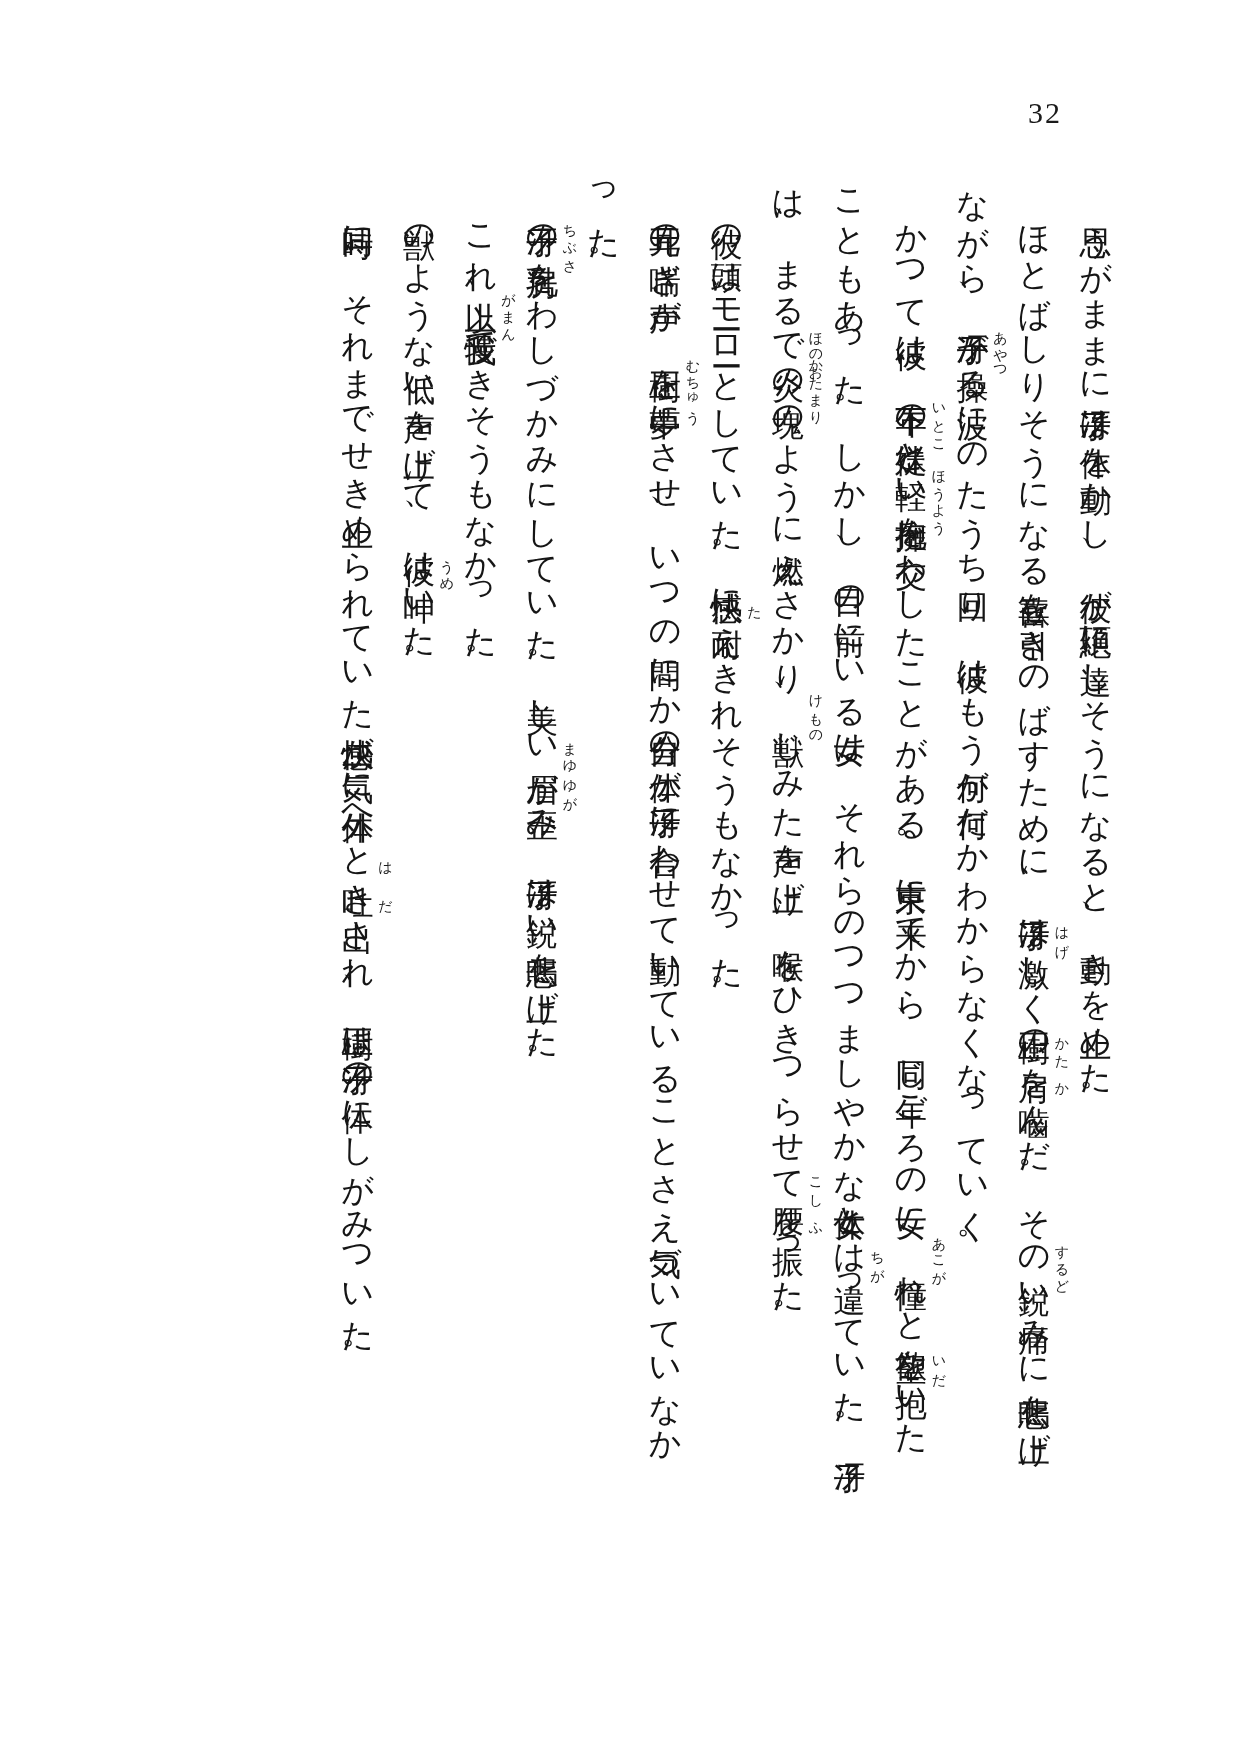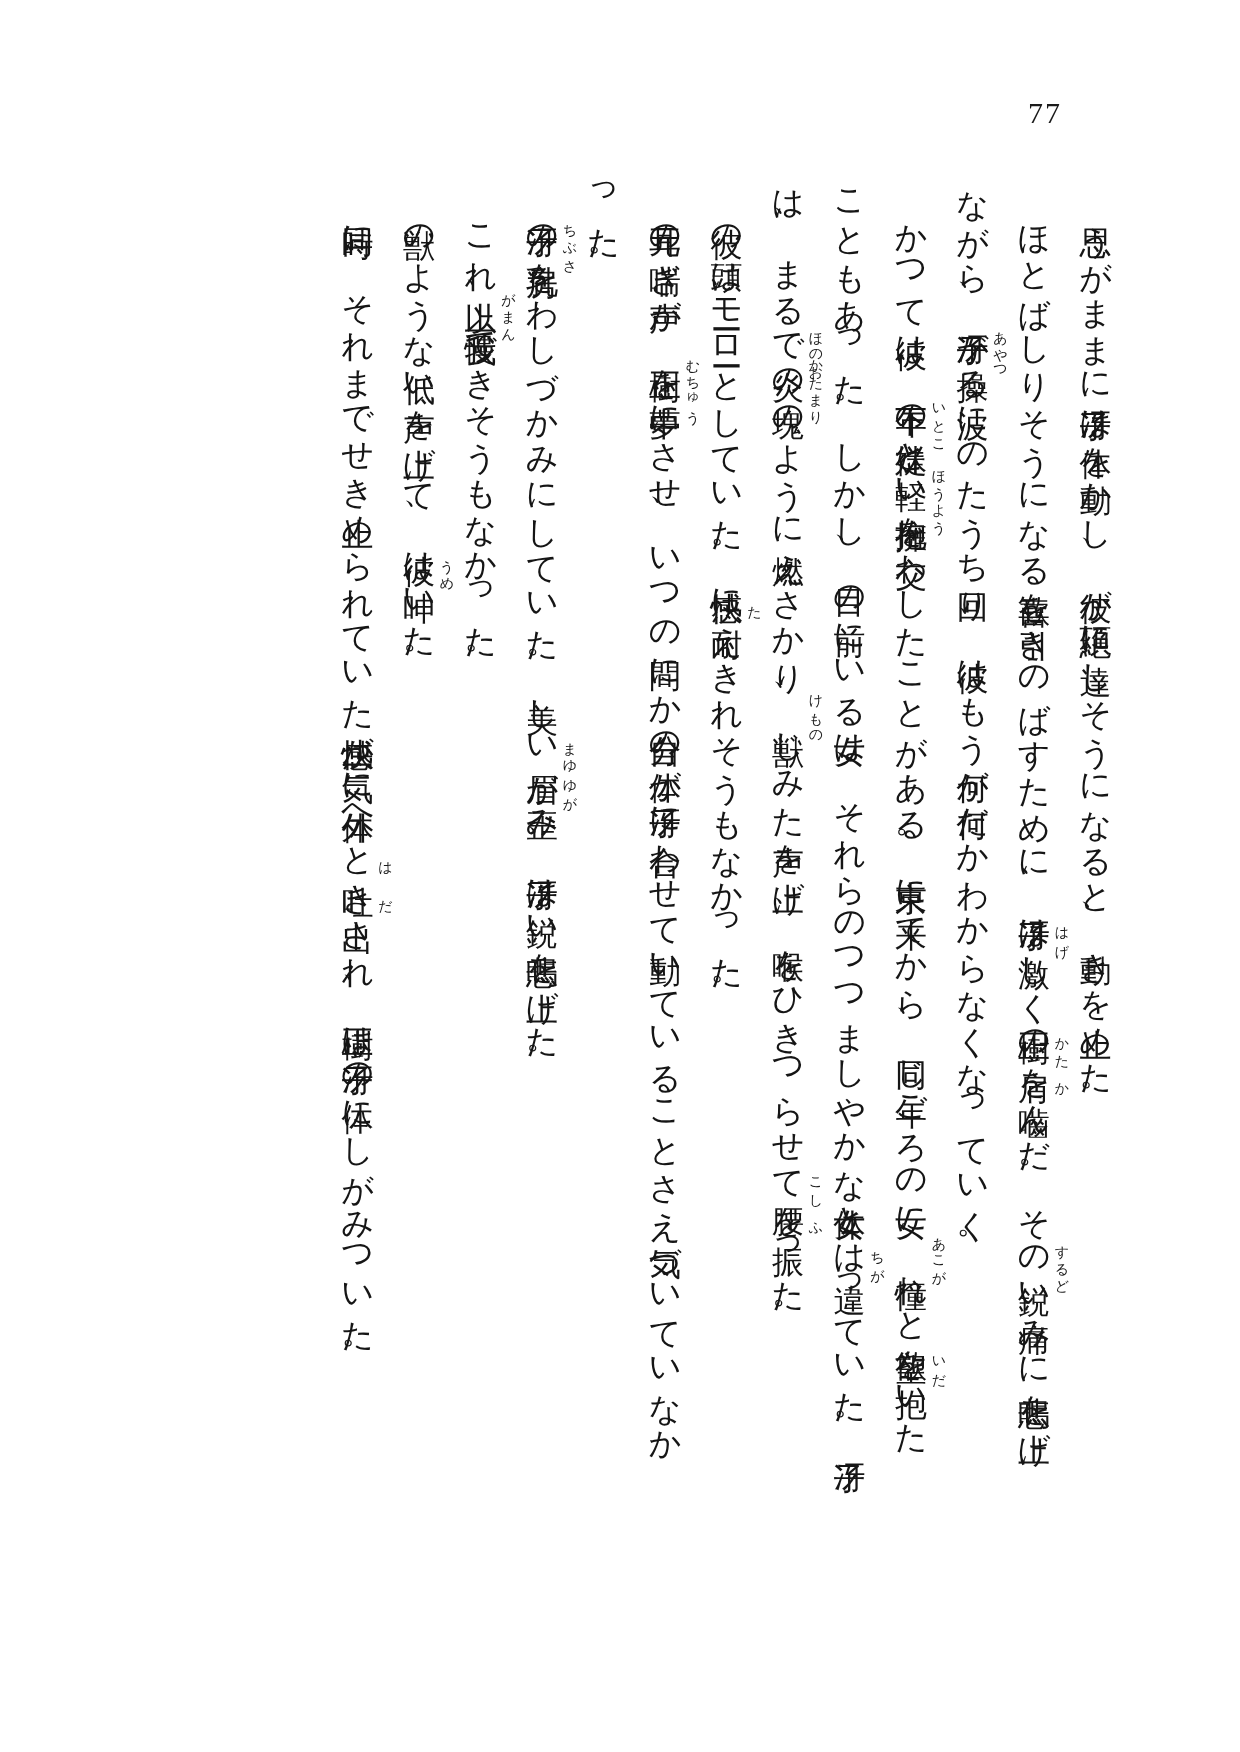--- a/index.html
+++ b/index.html
@@ -58,21 +58,21 @@
     letter-spacing: 1px;
     white-space: nowrap;
     text-indent: 0;
     color: #1a1a1a;
   }
 </style>
 </head>
 <body>
 
 <div class="page">
-  <div class="page-number">77</div>
+  <div class="page-number">32</div>
   <div class="text-block">
       <p>思うがままに冴子は体を動かし、彼が絶頂に達しそうになると、動きを止めた。</p>
       <p>ほとばしりそうになる歓喜を引きのばすために、冴子は<span class="rb">激<span class="rt">はげ</span></span>しく正樹の<span class="rb">肩<span class="rt">かた</span></span>を<span class="rb">嚙<span class="rt">か</span></span>んだ。その<span class="rb">鋭<span class="rt">するど</span></span>い痛みに悲鳴を上げながら、冴子が<span class="rb">操<span class="rt">あやつ</span></span>る波にのたうち回り、彼はもう何が何だかわからなくなっていく。</p>
       <p>かつて彼は、年下の<span class="rb">従妹<span class="rt">いとこ</span></span>と軽い<span class="rb">抱擁<span class="rt">ほうよう</span></span>を交わしたことがある。東京に来てから、同じ年ごろの女に、<span class="rb">憧<span class="rt">あこが</span></span>れと欲望を<span class="rb">抱<span class="rt">いだ</span></span>いたこともあった。しかし、目の前にいる女は、それらのつつましやかな女体とは<span class="rb">違<span class="rt">ちが</span></span>っていた。冴子は、まるで<span class="rb">炎<span class="rt">ほのお</span></span>の<span class="rb">塊<span class="rt">かたまり</span></span>のように燃えさかり、<span class="rb">獣<span class="rt">けもの</span></span>じみた声を上げ、喉をひきつらせて<span class="rb">腰<span class="rt">こし</span></span>を<span class="rb">振<span class="rt">ふ</span></span>った。</p>
       <p>彼の頭はモーローとしていた。快感に<span class="rb">耐<span class="rt">た</span></span>えきれそうもなかった。</p>
       <p>耳元の喘ぎ声が、正樹を<span class="rb">夢中<span class="rt">むちゅう</span></span>にさせ、いつの間にか自分の体が冴子に合わせて動いていることさえ気づいていなかった。</p>
       <p>冴子の<span class="rb">乳房<span class="rt">ちぶさ</span></span>をわしづかみにしていた。美しい<span class="rb">眉<span class="rt">まゆ</span></span>が<span class="rb">歪<span class="rt">ゆが</span></span>み、冴子は鋭い悲鳴を上げた。</p>
       <p>これ以上、<span class="rb">我慢<span class="rt">がまん</span></span>できそうもなかった。</p>
       <p>獣のような低い声を上げて、彼は<span class="rb">呻<span class="rt">うめ</span></span>いた。</p>
       <p>同時に、それまでせき止められていた快感が一気に体外へと<span class="rb">吐<span class="rt">は</span></span>き<span class="rb">出<span class="rt">だ</span></span>され、正樹は冴子の体にしがみついた。</p>

